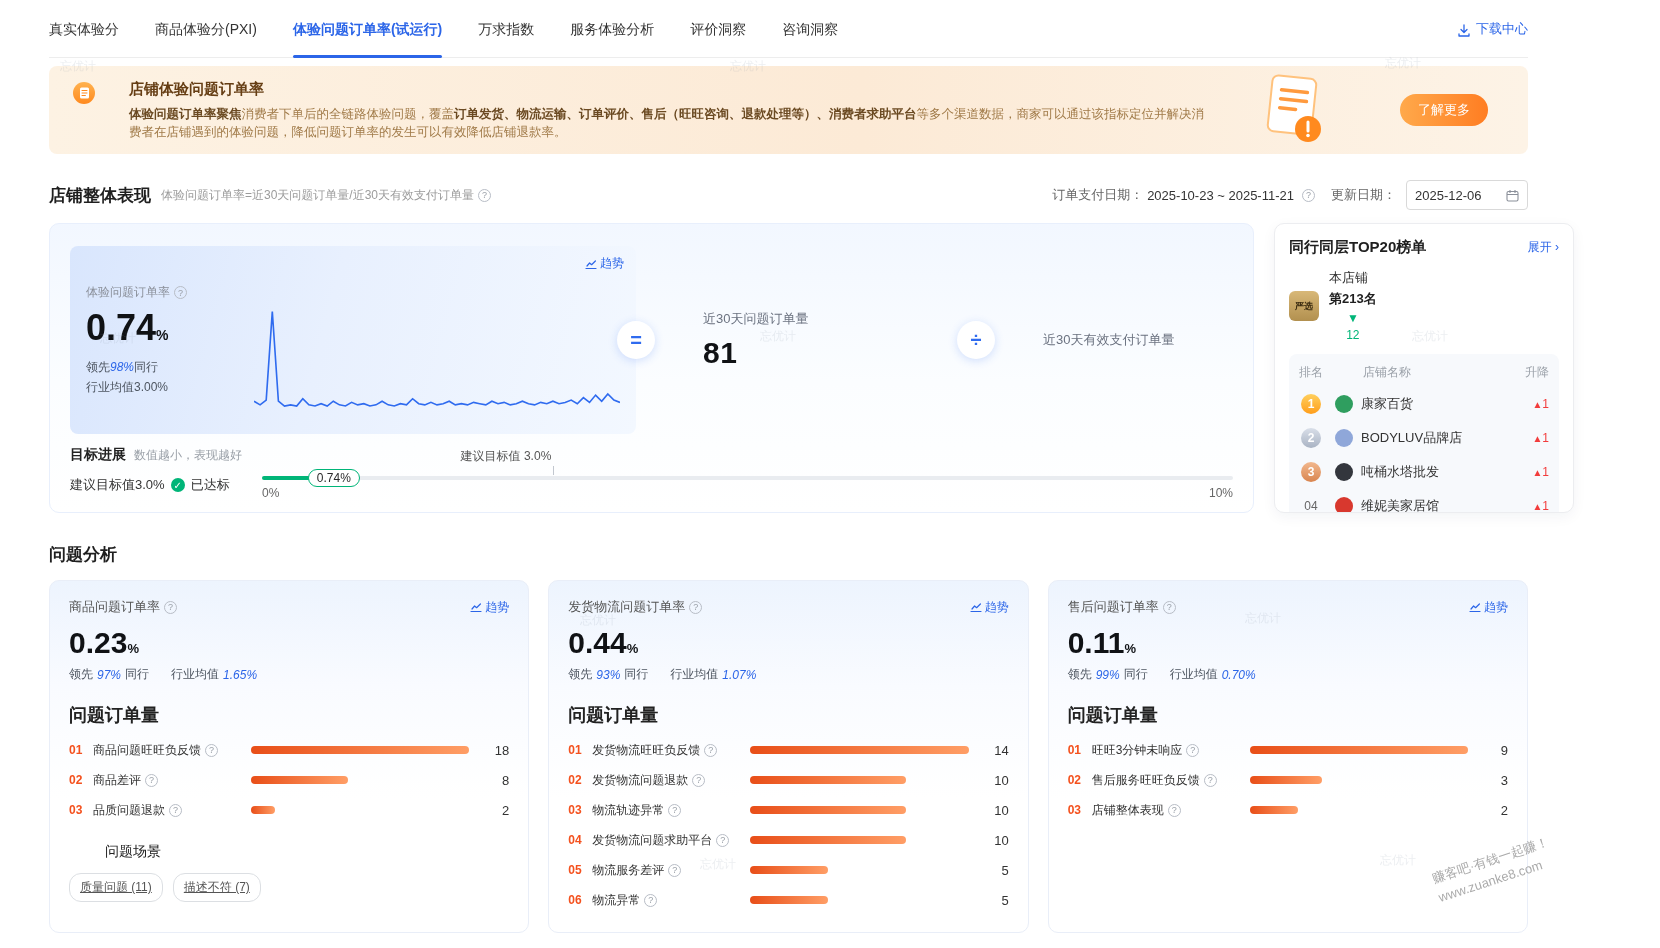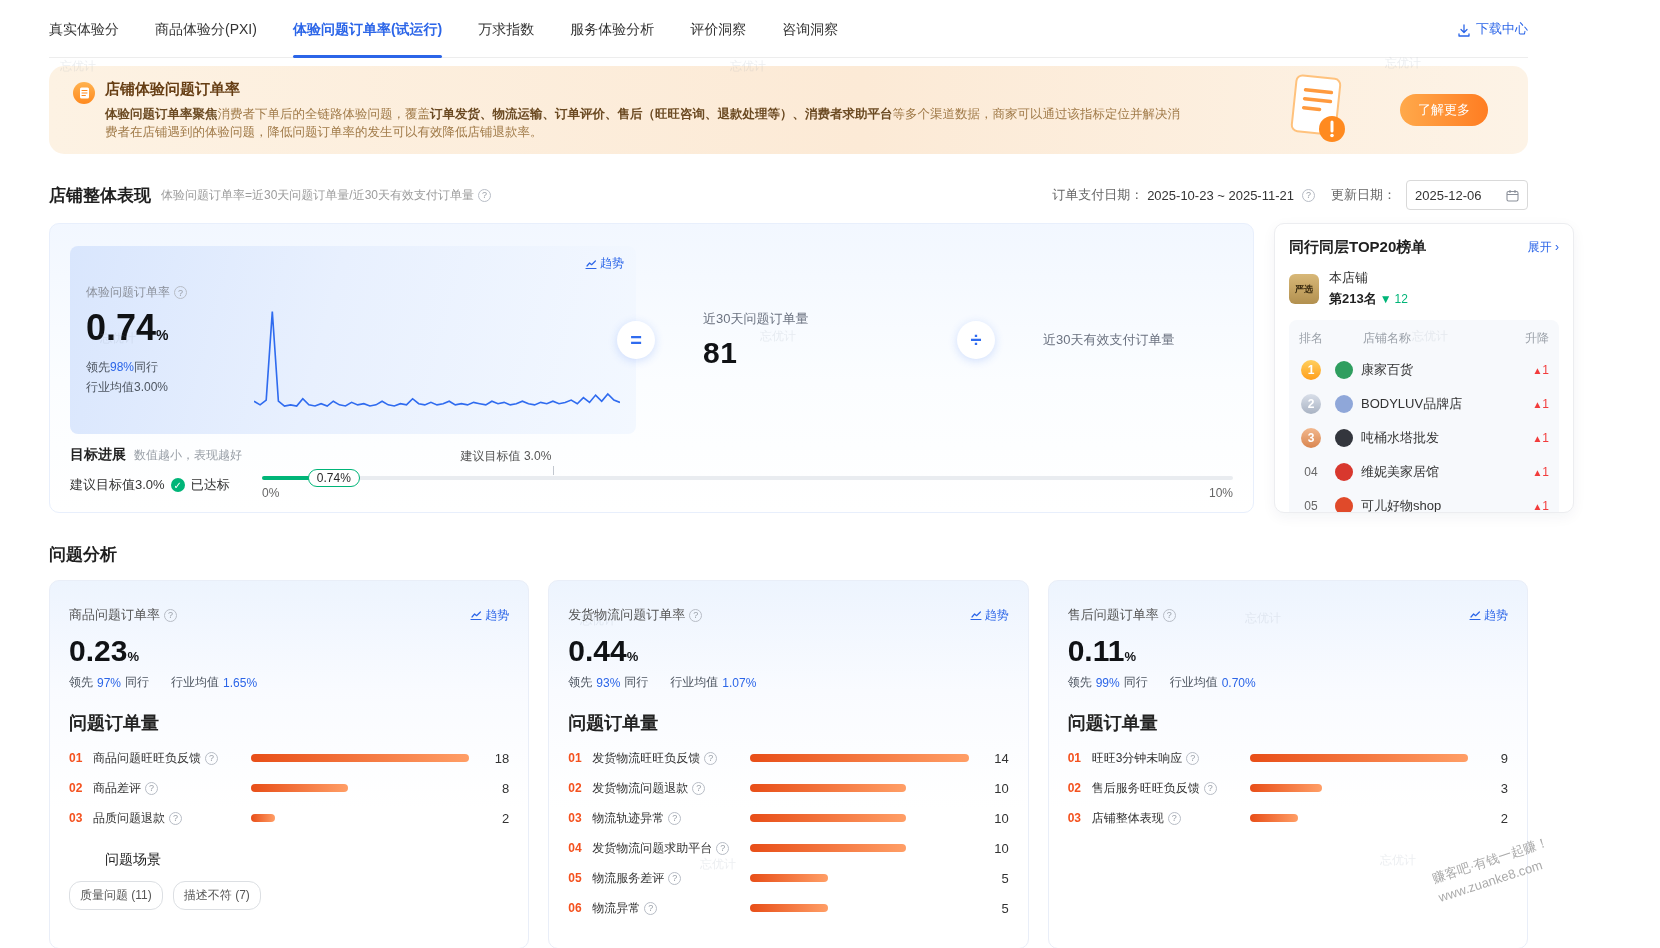--- a/index.html
+++ b/index.html
@@ -8,22 +8,22 @@
   .container { width:1479px; margin-left:49px; position:relative; }
 
   
   .tabbar { display:flex; align-items:center; gap:36px; height:58px; border-bottom:1px solid #ededed; }
   .tab { font-size:14px; color:#333; cursor:pointer; height:58px; line-height:58px; position:relative; white-space:nowrap; }
   .tab.active { color:#2b65e8; font-weight:700; }
   .tab.active::after { content:""; position:absolute; left:0; right:0; bottom:0; height:3px; background:#2b65e8; border-radius:2px; }
   .dl-link { margin-left:auto; color:#2b65e8; font-size:13px; display:flex; align-items:flex-end; gap:5px; cursor:pointer; }
 
   
-  .banner { margin-top:8px; height:88px; border-radius:15px; display:flex; align-items:center;
-    background:linear-gradient(90deg,#fdf2e3 0%,#fcead6 55%,#fdf3e6 100%); padding:0 40px 0 24px; position:relative; overflow:hidden; }
+  .banner { margin-top:8px; height:88px; border-radius:8px; display:flex; align-items:center;
+    background:linear-gradient(90deg,#fdf2e3 0%,#fcead6 55%,#fdf3e6 100%); padding:0 40px 0 24px; position:relative; overflow:hidden;gap:24px; }
   .banner-icon { width:22px; height:22px; border-radius:50%; background:linear-gradient(180deg,#ffb24f,#ff8a1f);
     display:flex; align-items:center; justify-content:center; flex:none; align-self:flex-start; margin-top:16px; }
   .banner-text { margin-left:10px; flex:1; min-width:0; padding-right:20px; }
   .banner-title { font-size:15px; font-weight:700; color:#663e14; margin-bottom:6px; }
   .banner-desc { font-size:12.5px; line-height:18px; color:#a07a48; max-width:1080px; }
   .banner-desc .bold { font-weight:700; color:#6b4a22; }
   .banner-art { width:92px; height:78px; flex:none; margin-right:36px; }
   .learn-btn { flex:none; width:88px; height:32px; border-radius:16px; border:none; cursor:pointer;
     background:linear-gradient(90deg,#ffa94b,#ff7d22); color:#fff; font-size:13px; }
 
@@ -42,21 +42,21 @@
     background:linear-gradient(180deg,#f2f7ff 0%,#fbfdff 55%,#ffffff 100%); padding:20px 20px 12px; position:relative; }
   .main-top { display:flex; align-items:center; height:192px; }
   .chart-panel { width:566px; height:188px; border-radius:8px; position:relative; display:flex;
     background:linear-gradient(105deg,#d9e6fd 0%,#e8f0fe 45%,#f3f8ff 100%); padding:12px 16px; }
   .trend-link { position:absolute; top:9px; right:12px; color:#2b65e8; font-size:12px; display:flex; align-items:center; gap:3px; cursor:pointer; }
   .metric { width:168px; padding-top:26px; flex:none; }
   .metric-label { font-size:12px; color:#8a8f99; display:flex; align-items:center; }
   .metric-value { font-size:36px; font-weight:700; color:#101215; margin:6px 0 8px; }
   .metric-value .unit { font-size:14px; font-weight:700; }
   .metric-sub { font-size:12px; color:#4d5560; line-height:20px; }
-  .blue { color:#2b65e8; }
+  .blue { color:#2b65e8;font-style:italic; }
   .spark { flex:1; align-self:flex-end; height:118px; margin-bottom:2px; }
   .op-circle { width:38px; height:38px; border-radius:50%; background:#fff; box-shadow:0 2px 10px rgba(47,107,239,.20);
     color:#2f6bef; font-size:20px; font-weight:700; display:flex; align-items:center; justify-content:center; flex:none; z-index:2; }
   .op-eq { margin-left:-19px; margin-right:48px; }
   .op-div { margin:0 48px 0 64px; }
   .stat { min-width:190px; }
   .stat-label { font-size:13px; color:#6b7280; display:flex; align-items:center; }
   .stat-value { font-size:30px; font-weight:700; color:#101215; margin-top:8px; letter-spacing:.5px; }
 
   .goal-row { display:flex; margin-top:10px; }
@@ -80,58 +80,58 @@
   
   .rank-card { width:300px; flex:none; height:290px; background:#fff; border:1px solid #ecedf0; border-radius:10px;
     box-shadow:0 4px 14px rgba(20,40,80,.05); padding:14px; overflow:hidden; }
   .rk-head { display:flex; align-items:center; }
   .rk-title { font-size:15px; font-weight:700; color:#1f1f1f; }
   .expand { margin-left:auto; color:#2b65e8; font-size:12px; cursor:pointer; }
   .my-shop { display:flex; align-items:center; gap:10px; margin-top:12px; }
   .yx-badge { width:30px; height:30px; border-radius:6px; background:linear-gradient(180deg,#d8b878,#b2904f);
     color:#3a2b10; font-size:9px; font-weight:700; display:flex; align-items:center; justify-content:center; flex:none; line-height:10px; text-align:center; }
   .my-name { font-size:13px; color:#333; }
-  .my-rank { font-size:13px; color:#1f1f1f; font-weight:700; margin-top:3px; display:flex; align-items:center; gap:3px; }
+  .my-rank { font-size:13px; color:#1f1f1f; font-weight:700; margin-top:3px; display:flex; align-items:center; gap:3px;flex-direction:column; }
   .down { color:#00b578; font-weight:400; font-size:12px; }
   .rk-table { margin-top:12px; background:#f7f9fc; border-radius:8px; padding:6px 10px 2px; }
   .rk-header { display:flex; font-size:12px; color:#9aa0a8; padding:4px 0 6px; }
   .rk-header .c1 { width:38px; } .rk-header .c2 { flex:1; padding-left:26px; } .rk-header .c3 { width:34px; text-align:right; }
   .rk-row { display:flex; align-items:center; height:34px; font-size:13px; cursor:pointer; }
   .rk-badge { width:20px; height:20px; border-radius:50%; display:flex; align-items:center; justify-content:center;
     font-size:12px; color:#666; flex:none; margin-left:2px; }
   .rk-badge.medal { color:#fff; font-weight:700; }
   .rk-badge.gold { background:linear-gradient(180deg,#ffd05e,#ff9e1b); }
   .rk-badge.silver { background:linear-gradient(180deg,#d9dfe9,#a9b3c3); }
   .rk-badge.bronze { background:linear-gradient(180deg,#f2b88e,#d9854f); }
   .shop-ic { width:18px; height:18px; border-radius:50%; margin:0 8px 0 14px; flex:none; }
   .rk-name { flex:1; color:#333; white-space:nowrap; overflow:hidden; }
   .rk-delta { width:34px; text-align:right; color:#f23c3c; font-size:12px; }
   .rk-delta .arr { font-size:10px; }
 
   
   .an-head { margin-top:30px; }
   .cards-row { display:flex; gap:19px; margin-top:14px; align-items:stretch; }
-  .acard { flex:1; border:1px solid #e9eef8; border-radius:10px; padding:25px 19px;
+  .acard { flex:1; border:1px solid #e9eef8; border-radius:10px; padding:17px 19px;
     background:linear-gradient(180deg,#edf4fe 0%,#f9fbff 30%,#ffffff 62%); min-height:330px; }
   .acard-head { display:flex; align-items:center; font-size:13px; color:#555; }
   .acard-head .trend-link2 { margin-left:auto; color:#2b65e8; font-size:12px; display:flex; align-items:center; gap:3px; cursor:pointer; }
   .acard-value { font-size:30px; font-weight:700; color:#101215; margin:10px 0 6px; }
   .acard-value .unit { font-size:13px; font-weight:700; }
   .lead-row { font-size:12px; color:#4d5560; display:flex; gap:4px; align-items:center; }
   .lead-gap { width:14px; }
   .list-title { font-size:18px; font-weight:700; color:#222; margin:20px 0 8px; }
   .bar-row { display:flex; align-items:center; height:30px; font-size:12px; }
   .rank-num { width:24px; color:#f4511e; font-weight:700; flex:none; }
   .blabel { width:150px; color:#333; display:flex; align-items:center; white-space:nowrap; overflow:hidden; flex:none; }
   .btrack { flex:1; margin:0 14px 0 8px; height:8px; }
   .bfill { height:8px; border-radius:4px; background:linear-gradient(90deg,#e84e18,#ff9e66); }
   .bval { width:26px; text-align:right; color:#333; font-size:13px; flex:none; }
   .scene-title { font-size:14px; font-weight:400; color:#222; margin-top:18px;margin-left:36px; }
   .tags { display:flex; gap:10px; margin-top:12px; }
-  .tag { border:1px solid #dcdfe3; border-radius:12px; padding:5px 10px; font-size:12px; color:#555; background:#fff; cursor:pointer; }
+  .tag { border:1px solid #dcdfe3; border-radius:12px; padding:5px 10px; font-size:12px; color:#555; background:#fff; cursor:pointer;text-decoration:underline; }
 
   
   .qicon { display:inline-flex; width:13px; height:13px; border:1px solid #b8bdc6; border-radius:50%;
     color:#9aa0a8; font-size:9px; align-items:center; justify-content:center; margin-left:4px; flex:none; cursor:pointer; }
   .qicon::before { content:"?"; }
   .wm { position:absolute; font-size:12px; color:#8a97a8; opacity:.16; pointer-events:none; z-index:5; }
   .wm-corner { position:absolute; right:106px; bottom:58px; transform:rotate(-18deg); color:#9c9c9c; opacity:.85;
     font-size:13px; line-height:20px; pointer-events:none; z-index:5; text-align:left; }
 </style>
 </head>

